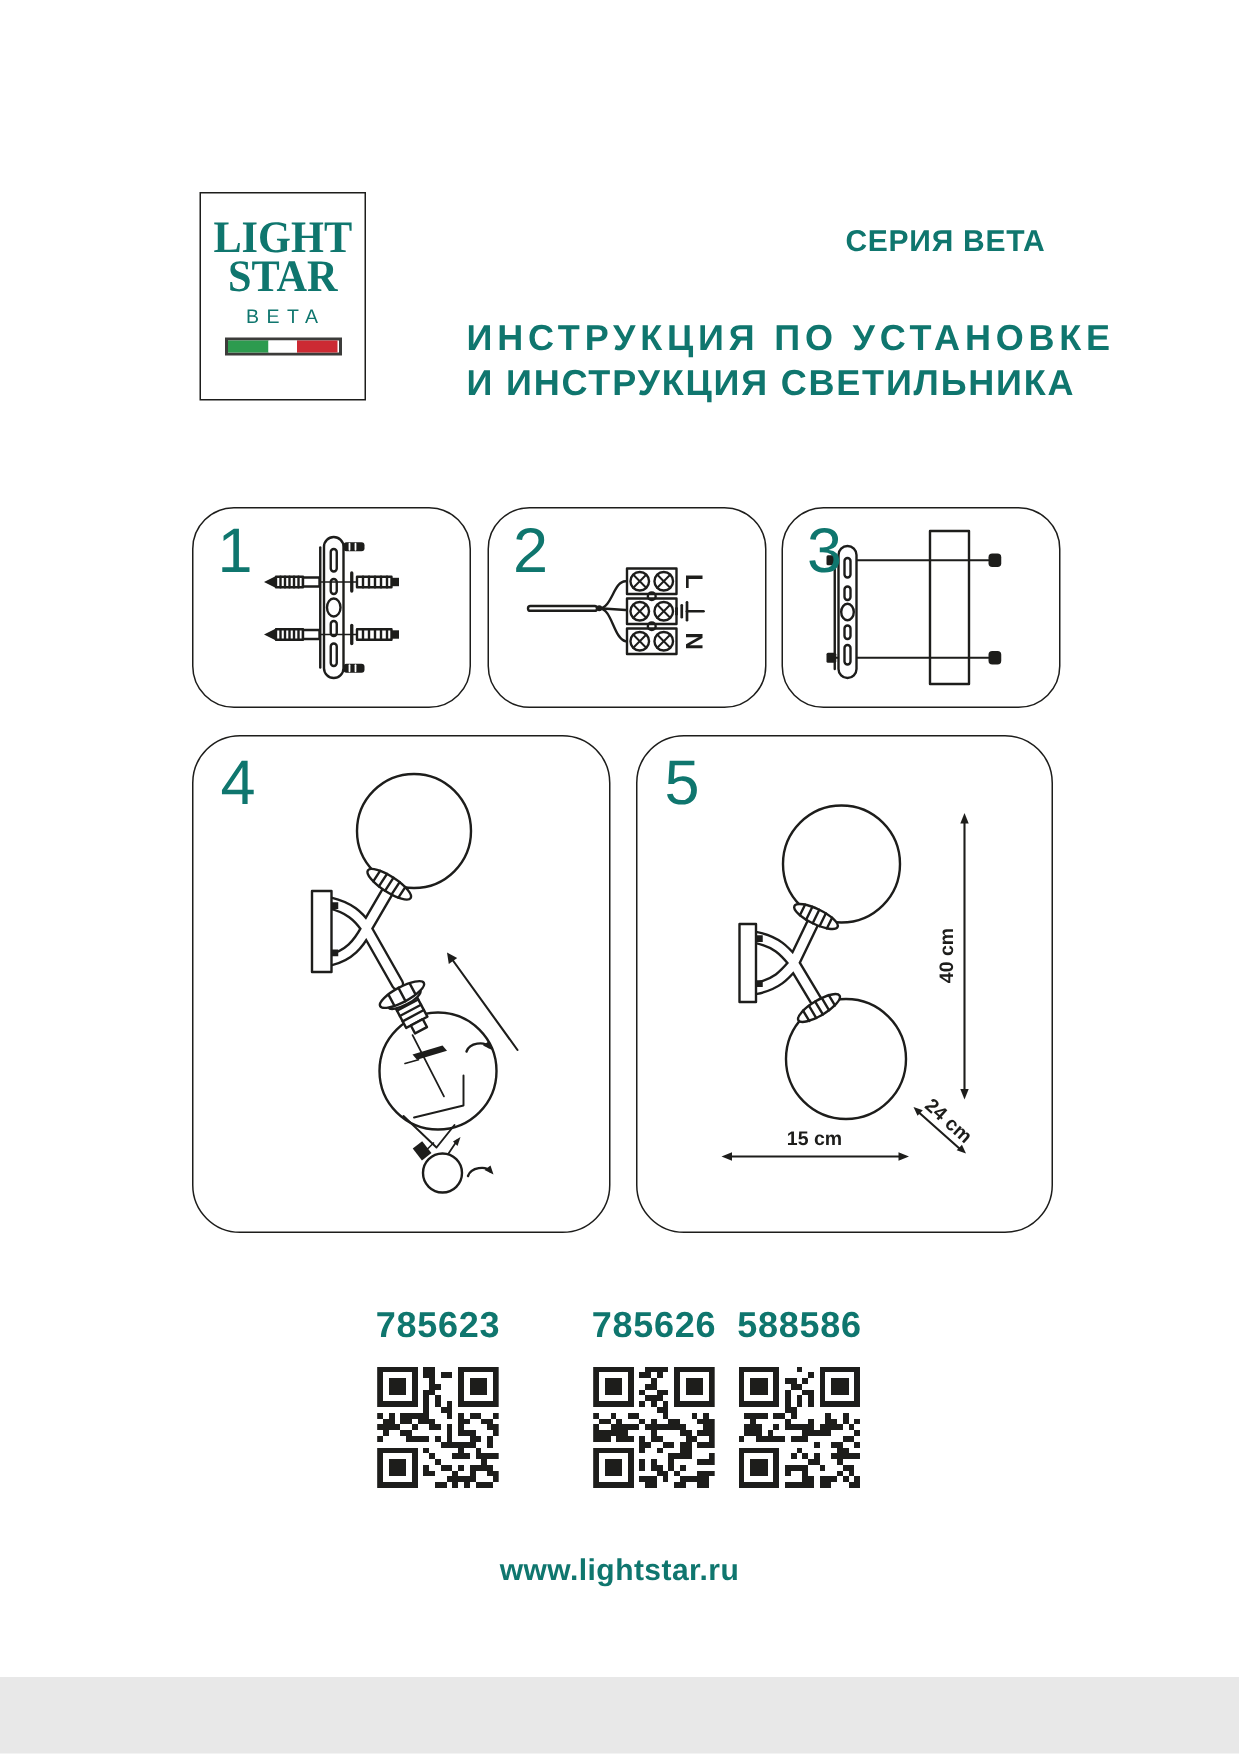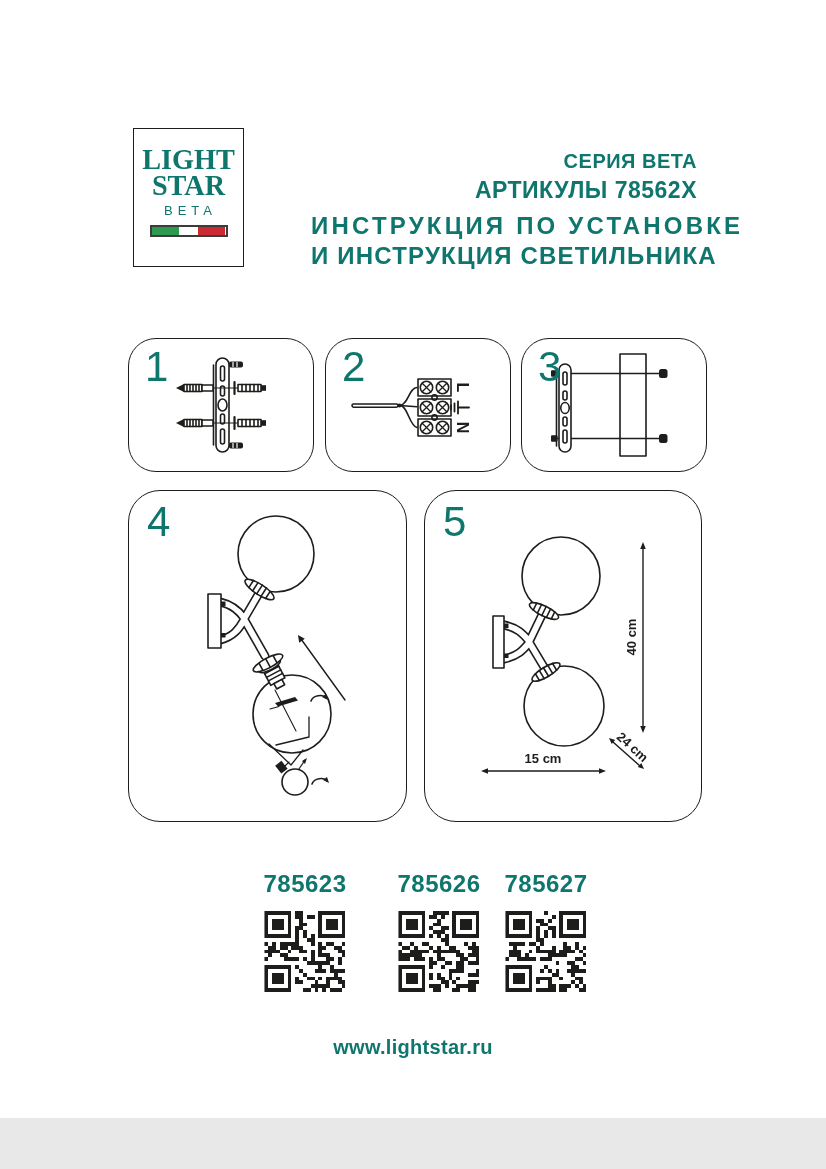--- a/index.html
+++ b/index.html
@@ -34,21 +34,21 @@
   .panel svg{position:absolute;left:0;top:0;}
   .num{position:absolute;left:16px;top:7px;font-size:42px;font-weight:400;line-height:42px;}
   .p1{left:128px;top:338px;width:184px;height:132px;}
   .p2{left:325px;top:338px;width:184px;height:132px;}
   .p3{left:521px;top:338px;width:184px;height:132px;}
   .p4{left:128px;top:490px;width:277px;height:330px;border-radius:32px;}
   .p5{left:424px;top:490px;width:276px;height:330px;border-radius:32px;}
   .p4 .num,.p5 .num{top:10px;left:18px;}
 
   
-  .product{position:absolute;top:870px;transform:translateX(-50%);text-align:center;margin-left:13px;}
+  .product{position:absolute;top:870px;transform:translateX(-50%);text-align:center;}
   .code{font-size:24px;font-weight:bold;letter-spacing:0.5px;}
   .qr{width:81px;height:81px;margin:13px auto 0 auto;}
   .qr svg{display:block;}
 
   .site{position:absolute;left:0;top:1036px;width:100%;text-align:center;
         font-size:20px;font-weight:bold;letter-spacing:0.3px;}
 </style>
 </head>
 <body>
 
@@ -60,21 +60,20 @@
     <div class="logo-group">BETA</div>
     <div class="logo-flag">
       <span class="fg" style="background: rgb(45, 155, 79);"></span>
       <span class="fw"></span>
       <span class="fr" style="background: rgb(204, 42, 51);"></span>
     </div>
   </div>
 
   <div class="hdr-right">
     <div class="series">СЕРИЯ BETA</div>
-    <div class="articles">АРТИКУЛЫ 78562X</div>
   </div>
   <div class="hdr-instr">
     <div class="instr1">ИНСТРУКЦИЯ ПО УСТАНОВКЕ</div>
     <div class="instr2">И ИНСТРУКЦИЯ СВЕТИЛЬНИКА</div>
   </div>
 
   <section class="panel p1">
     <svg width="184" height="132" viewBox="0 0 184 132">
       <g stroke="#1d1d1b" fill="none" stroke-width="1.6" stroke-linecap="round" stroke-linejoin="round">
         <g>
@@ -466,21 +465,21 @@
           <rect x="2" y="2" width="3" height="3" fill="#1d1d1b"></rect>
           <rect x="14" y="0" width="7" height="7" fill="#1d1d1b"></rect>
           <rect x="15" y="1" width="5" height="5" fill="#fff"></rect>
           <rect x="16" y="2" width="3" height="3" fill="#1d1d1b"></rect>
           <rect x="0" y="14" width="7" height="7" fill="#1d1d1b"></rect>
           <rect x="1" y="15" width="5" height="5" fill="#fff"></rect>
           <rect x="2" y="16" width="3" height="3" fill="#1d1d1b"></rect>
         </svg>
       </div>
   </div>
-  <div class="product" style="left:426px">
+  <div class="product" style="left:436px">
     <div class="code">785626</div>
     <div class="qr">
         <svg width="81" height="81" viewBox="0 0 21 21" shape-rendering="crispEdges">
           <rect x="9" y="0" width="1" height="1" fill="#1d1d1b"></rect>
           <rect x="10" y="0" width="1" height="1" fill="#1d1d1b"></rect>
           <rect x="11" y="0" width="1" height="1" fill="#1d1d1b"></rect>
           <rect x="12" y="0" width="1" height="1" fill="#1d1d1b"></rect>
           <rect x="8" y="1" width="1" height="1" fill="#1d1d1b"></rect>
           <rect x="9" y="1" width="1" height="1" fill="#1d1d1b"></rect>
           <rect x="11" y="1" width="1" height="1" fill="#1d1d1b"></rect>
@@ -610,21 +609,21 @@
           <rect x="14" y="0" width="7" height="7" fill="#1d1d1b"></rect>
           <rect x="15" y="1" width="5" height="5" fill="#fff"></rect>
           <rect x="16" y="2" width="3" height="3" fill="#1d1d1b"></rect>
           <rect x="0" y="14" width="7" height="7" fill="#1d1d1b"></rect>
           <rect x="1" y="15" width="5" height="5" fill="#fff"></rect>
           <rect x="2" y="16" width="3" height="3" fill="#1d1d1b"></rect>
         </svg>
       </div>
   </div>
   <div class="product" style="left:533px">
-    <div class="code">785627</div>
+    <div class="code">588586</div>
     <div class="qr">
         <svg width="81" height="81" viewBox="0 0 21 21" shape-rendering="crispEdges">
           <rect x="10" y="0" width="1" height="1" fill="#1d1d1b"></rect>
           <rect x="12" y="1" width="1" height="1" fill="#1d1d1b"></rect>
           <rect x="8" y="2" width="1" height="1" fill="#1d1d1b"></rect>
           <rect x="9" y="2" width="1" height="1" fill="#1d1d1b"></rect>
           <rect x="11" y="2" width="1" height="1" fill="#1d1d1b"></rect>
           <rect x="9" y="3" width="1" height="1" fill="#1d1d1b"></rect>
           <rect x="10" y="3" width="1" height="1" fill="#1d1d1b"></rect>
           <rect x="8" y="4" width="1" height="1" fill="#1d1d1b"></rect>

